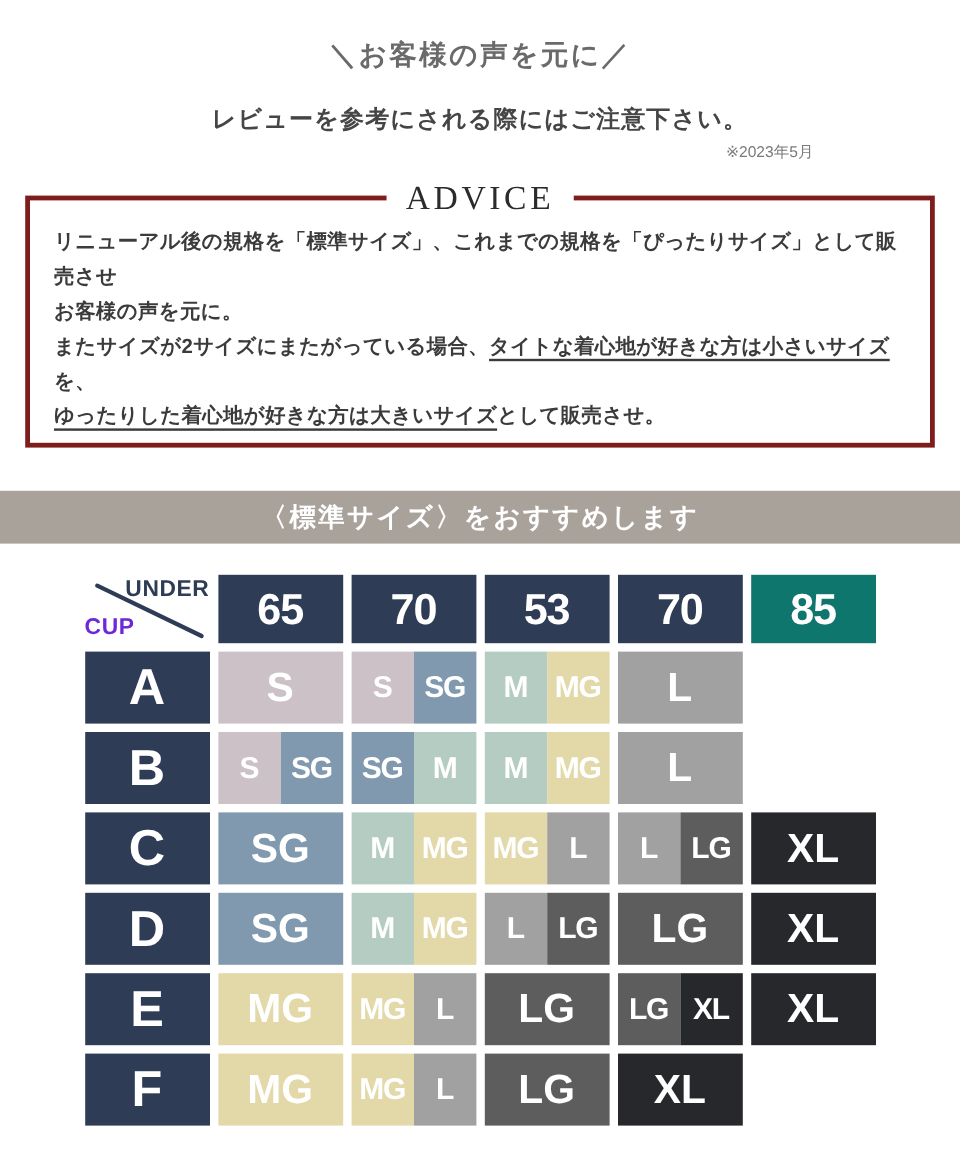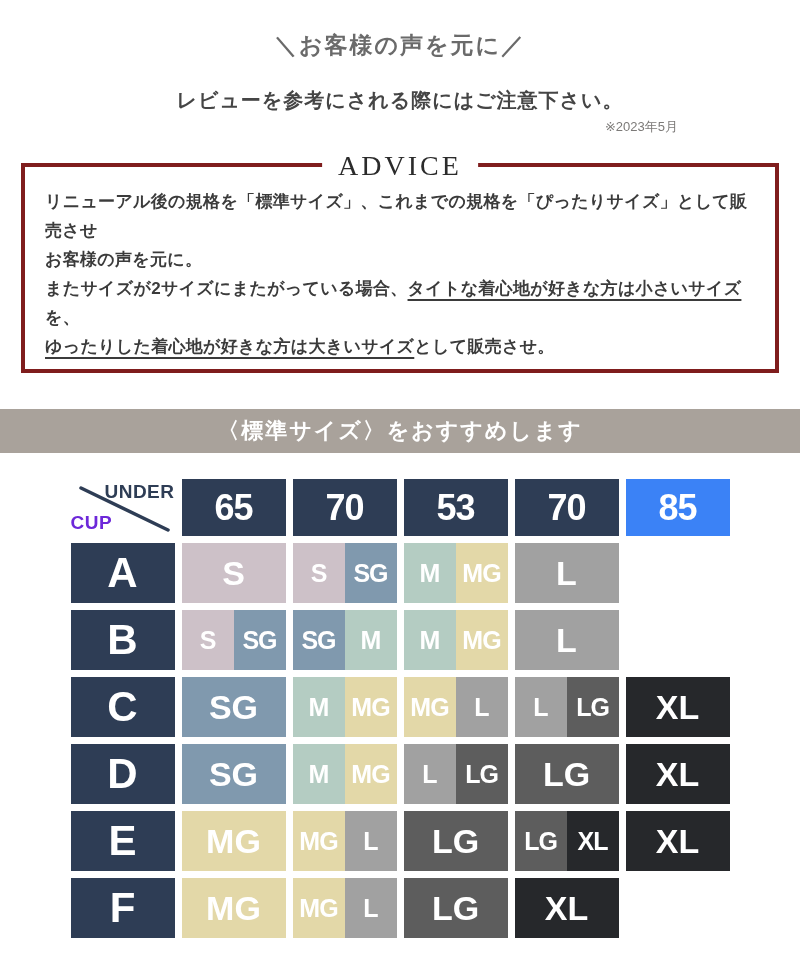--- a/index.html
+++ b/index.html
@@ -73,21 +73,21 @@
       <line id="corner-diag" x1="10" y1="9" x2="97" y2="51" stroke="#2e3d55" stroke-width="3.5" stroke-linecap="round"></line>
     </svg>
     <span class="under">UNDER</span>
     <span class="cup-lab">CUP</span>
   </div>
 
 <div class="cell header" style="background: rgb(46, 61, 85);">65</div>
     <div class="cell header" style="background: rgb(46, 61, 85);">70</div>
     <div class="cell header" style="background: rgb(46, 61, 85);">53</div>
     <div class="cell header" style="background: rgb(46, 61, 85);">70</div>
-    <div class="cell header" style="background: #3b82f6;">85</div>
+    <div class="cell header" style="background: #0f766e;">85</div>
     <div class="cell cup" style="background: rgb(46, 61, 85);">A</div>
     <div class="cell data">
       <div class="seg full" style="background: rgb(205, 193, 200);">S</div>
     </div>
     <div class="cell data">
       <div class="seg half" style="background: rgb(205, 193, 200);">S</div>
       <div class="seg half" style="background: rgb(128, 153, 174);">SG</div>
     </div>
     <div class="cell data">
       <div class="seg half" style="background: rgb(180, 204, 194);">M</div>

